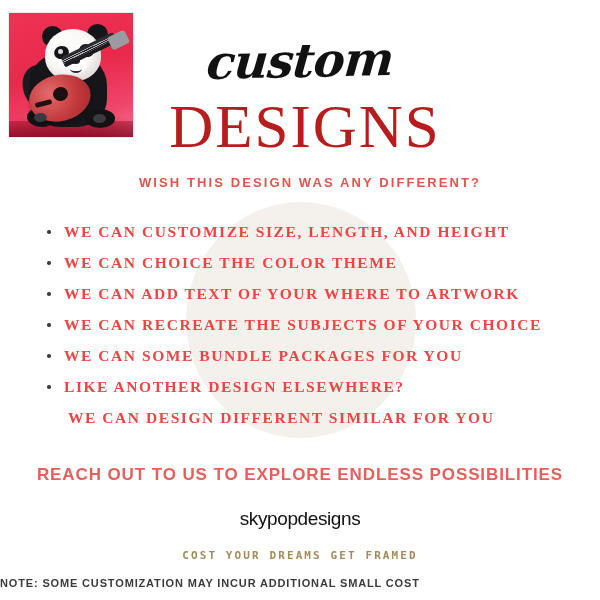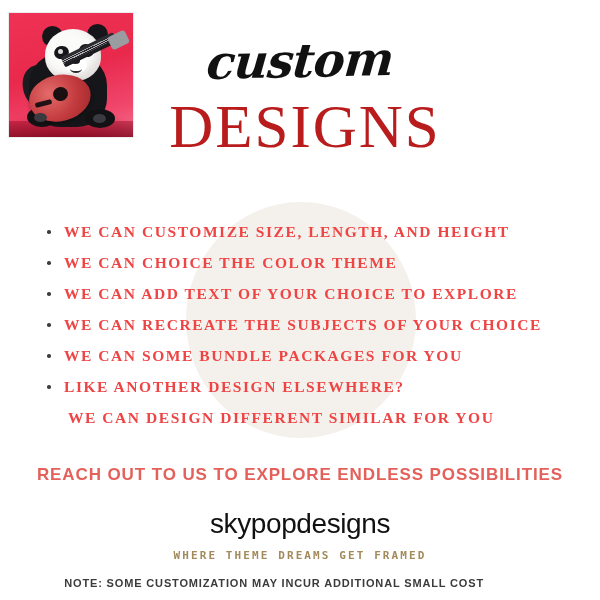--- a/index.html
+++ b/index.html
@@ -307,21 +307,21 @@
   
   #brand {
     position: absolute;
     left: 0;
     top: 508px;
     width: 600px;
     z-index: 2;
     color: #111111;
     font-family: "Liberation Sans", sans-serif;
     font-weight: 400;
-    font-size: 28px;
+    font-size: 19px;
     letter-spacing: -0.4px;
     text-align: center;
   }
   #tagline {
     position: absolute;
     left: 0;
     top: 549px;
     width: 600px;
     z-index: 2;
     color: #a28a5b;
@@ -336,21 +336,21 @@
     position: absolute;
     left: 0;
     top: 577px;
     width: 484px;
     z-index: 2;
     color: #3b3b3b;
     font-family: "Liberation Sans", sans-serif;
     font-weight: 700;
     font-size: 11px;
     letter-spacing: 0.85px;
-    text-align: right;
+    text-align: left;
     white-space: nowrap;
   }
 </style>
 </head>
 <body>
 
 <div id="poster">
 
   <div id="watermark"></div>
 
@@ -378,30 +378,31 @@
     <div class="gstrings"></div>
     <div class="ghead"></div>
     <div class="pawL"></div>
     <div class="pawR"></div>
   </div>
 
   <div id="script-custom">custom</div>
 
   <div id="title-designs">DESIGNS</div>
 
+  <div id="subtitle">WISH  THIS  DESIGN  WAS ANY DIFFERENT?</div>
 
   <ul id="features">
     <li><span class="dot"></span><span>WE CAN CUSTOMIZE SIZE, LENGTH, AND HEIGHT</span></li>
     <li><span class="dot"></span><span>WE CAN CHOICE THE COLOR THEME</span></li>
-    <li><span class="dot"></span><span>WE CAN ADD TEXT OF YOUR CHOICE TO EXPLORE</span></li>
+    <li><span class="dot"></span><span>WE CAN ADD TEXT OF YOUR WHERE TO ARTWORK</span></li>
     <li><span class="dot"></span><span>WE CAN RECREATE THE SUBJECTS OF YOUR CHOICE</span></li>
     <li><span class="dot"></span><span>WE CAN SOME BUNDLE PACKAGES FOR YOU</span></li>
     <li><span class="dot"></span><span>LIKE ANOTHER DESIGN ELSEWHERE?</span></li>
     <li class="nobullet"><span>WE CAN DESIGN DIFFERENT SIMILAR FOR YOU</span></li>
   </ul>
 
   <div id="cta">REACH OUT TO US TO EXPLORE ENDLESS POSSIBILITIES</div>
 
   <div id="brand">skypopdesigns</div>
-  <div id="tagline">WHERE THEME DREAMS GET FRAMED</div>
+  <div id="tagline">COST YOUR DREAMS GET FRAMED</div>
   <div id="note">NOTE: SOME CUSTOMIZATION MAY INCUR ADDITIONAL SMALL COST</div>
 
 </div>
 
 </body></html>

